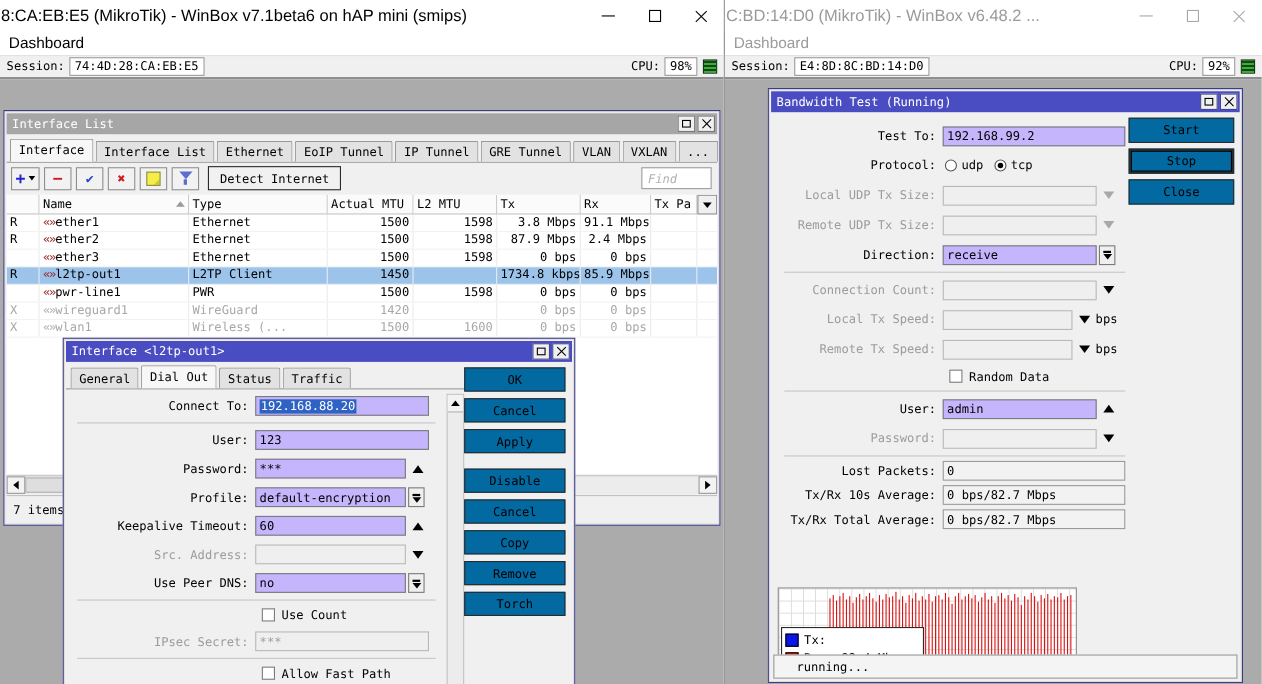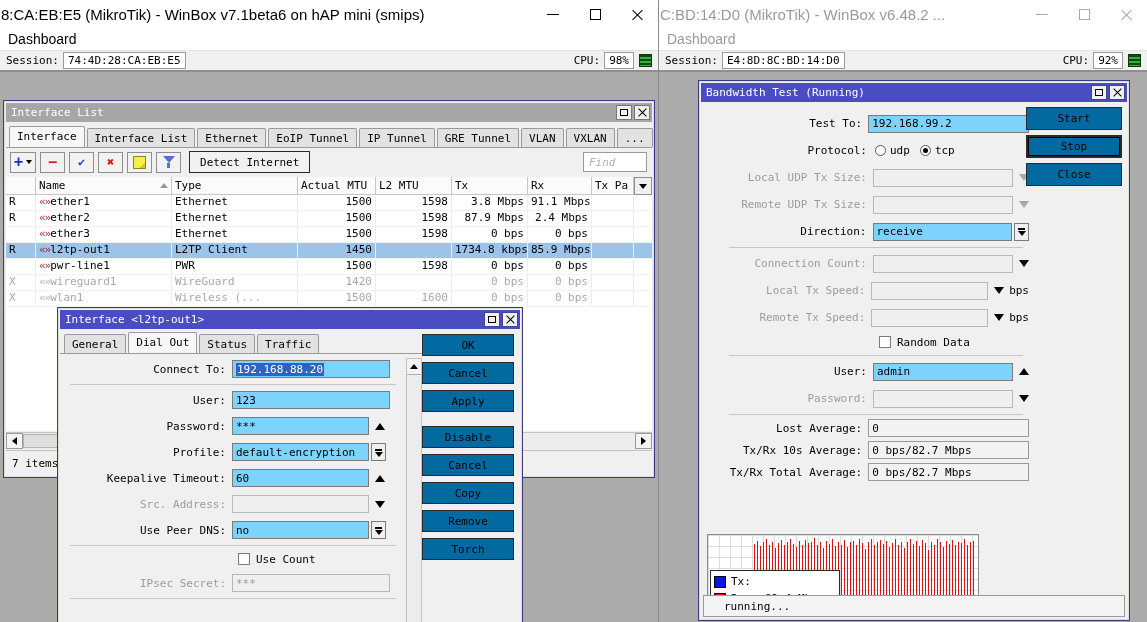--- a/index.html
+++ b/index.html
@@ -104,21 +104,21 @@
     border-top:1px solid #c2c2c2; display:flex; align-items:center; padding:0 6px; }
   .vsep { width:1px; height:70%; background:#c8c8c8; margin-left:10px; }
 
   
   #iface-dialog { left:57px; top:307px; width:466px; height:330px; z-index:5; }
   .dtabs { display:flex; align-items:flex-end; padding:4px 4px 0; height:25px; border-bottom:1px solid #9a9a9a; width:362px; }
   .dcontent { position:absolute; left:4px; top:48px; width:340px; }
   .drow { display:flex; align-items:center; height:26px; }
   .dlbl { width:170px; text-align:right; padding-right:6px; white-space:nowrap; }
   .dislbl { color:#9c9c9c; }
-  .dfield { height:18px; background:#7dd3fc; border:1px solid #7a7a7a; display:flex;
+  .dfield { height:18px; background:#c4b5fd; border:1px solid #7a7a7a; display:flex;
     align-items:center; padding:0 3px; white-space:nowrap; overflow:hidden; }
   .w-full { width:158px; } .w-short { width:137px; }
   .dfield.dis { background:#efefef; border-color:#b8b8b8; color:#9c9c9c; }
   .dfield.ro { background:#f2f2f2; border-color:#9a9a9a; color:#000; }
   .selval { background:#2e63c4; color:#fff; padding:0 1px; }
   .aup { width:0; height:0; border-left:5px solid transparent; border-right:5px solid transparent;
     border-bottom:7px solid #000; margin-left:6px; }
   .adown { width:0; height:0; border-left:5px solid transparent; border-right:5px solid transparent;
     border-top:7px solid #000; margin-left:6px; }
   .adown.gray { border-top-color:#a8a8a8; }
@@ -133,21 +133,21 @@
   .vup { height:16px; background:#f3f3f3; border-bottom:1px solid #b0b0b0; display:flex; align-items:center; justify-content:center; }
   .tri-u { width:0; height:0; border-left:4px solid transparent; border-right:4px solid transparent; border-bottom:5px solid #000; }
   .btncol { position:absolute; right:8px; top:26px; width:92px; }
   .dbtn { width:92px; height:22px; background:#0369a1; border:1px solid #2a2a2a;
     display:flex; align-items:center; justify-content:center; margin-bottom:6px; }
   .gap { height:8px; }
   .dbtn.focused { outline:1px solid #000; outline-offset:-3px; border-width:2px; }
 
   
   #bw-dialog { left:39px; top:80px; width:432px; height:541px; z-index:5; }
-  .bwcontent { padding:8px 0 0 20px; width:328px; }
+  .bwcontent { padding:8px 0 0 4px; width:328px; }
   .bwrow { display:flex; align-items:center; height:27px; }
   .bwrow.sm { height:22px; }
   .blbl { width:152px; text-align:right; padding-right:6px; white-space:nowrap; }
   .bw-wide { width:166px; } .bw-med { width:140px; } .bw-spd { width:118px; }
   .suffix { margin-left:5px; }
   .radio { width:11px; height:11px; border:1px solid #555; border-radius:50%; background:#fff;
     margin:0 4px 0 2px; position:relative; }
   .radio.on::after { content:""; position:absolute; left:2px; top:2px; width:5px; height:5px;
     background:#000; border-radius:50%; }
   .rlbl { margin-right:8px; }
@@ -432,20 +432,24 @@
         <span class="cb"></span>
         <span>Use Count</span>
       </div>
       <div class="drow">
         <span class="dlbl dislbl">IPsec Secret:</span>
         <span class="dfield w-full dis">
             <span>***</span>
           </span>
       </div>
       <div class="dsep"></div>
+      <div class="cbrow">
+        <span class="cb"></span>
+        <span>Allow Fast Path</span>
+      </div>
     </div>
     <div class="vscroll">
       <div class="vup">
           <span class="tri-u"></span>
         </div>
     </div>
     <div class="btncol">
       <div class="dbtn">OK</div>
       <div class="dbtn">Cancel</div>
       <div class="dbtn">Apply</div>
@@ -568,21 +572,21 @@
       </div>
       <div class="bwrow">
         <span class="blbl dislbl">Password:</span>
         <span class="dfield bw-med dis">
             <span></span>
           </span>
         <span class="adown"></span>
       </div>
       <div class="dsep"></div>
       <div class="bwrow sm">
-        <span class="blbl">Lost Average:</span>
+        <span class="blbl">Lost Packets:</span>
         <span class="dfield bw-wide ro">
             <span>0</span>
           </span>
       </div>
       <div class="bwrow sm">
         <span class="blbl">Tx/Rx 10s Average:</span>
         <span class="dfield bw-wide ro">
             <span>0 bps/82.7 Mbps</span>
           </span>
       </div>

